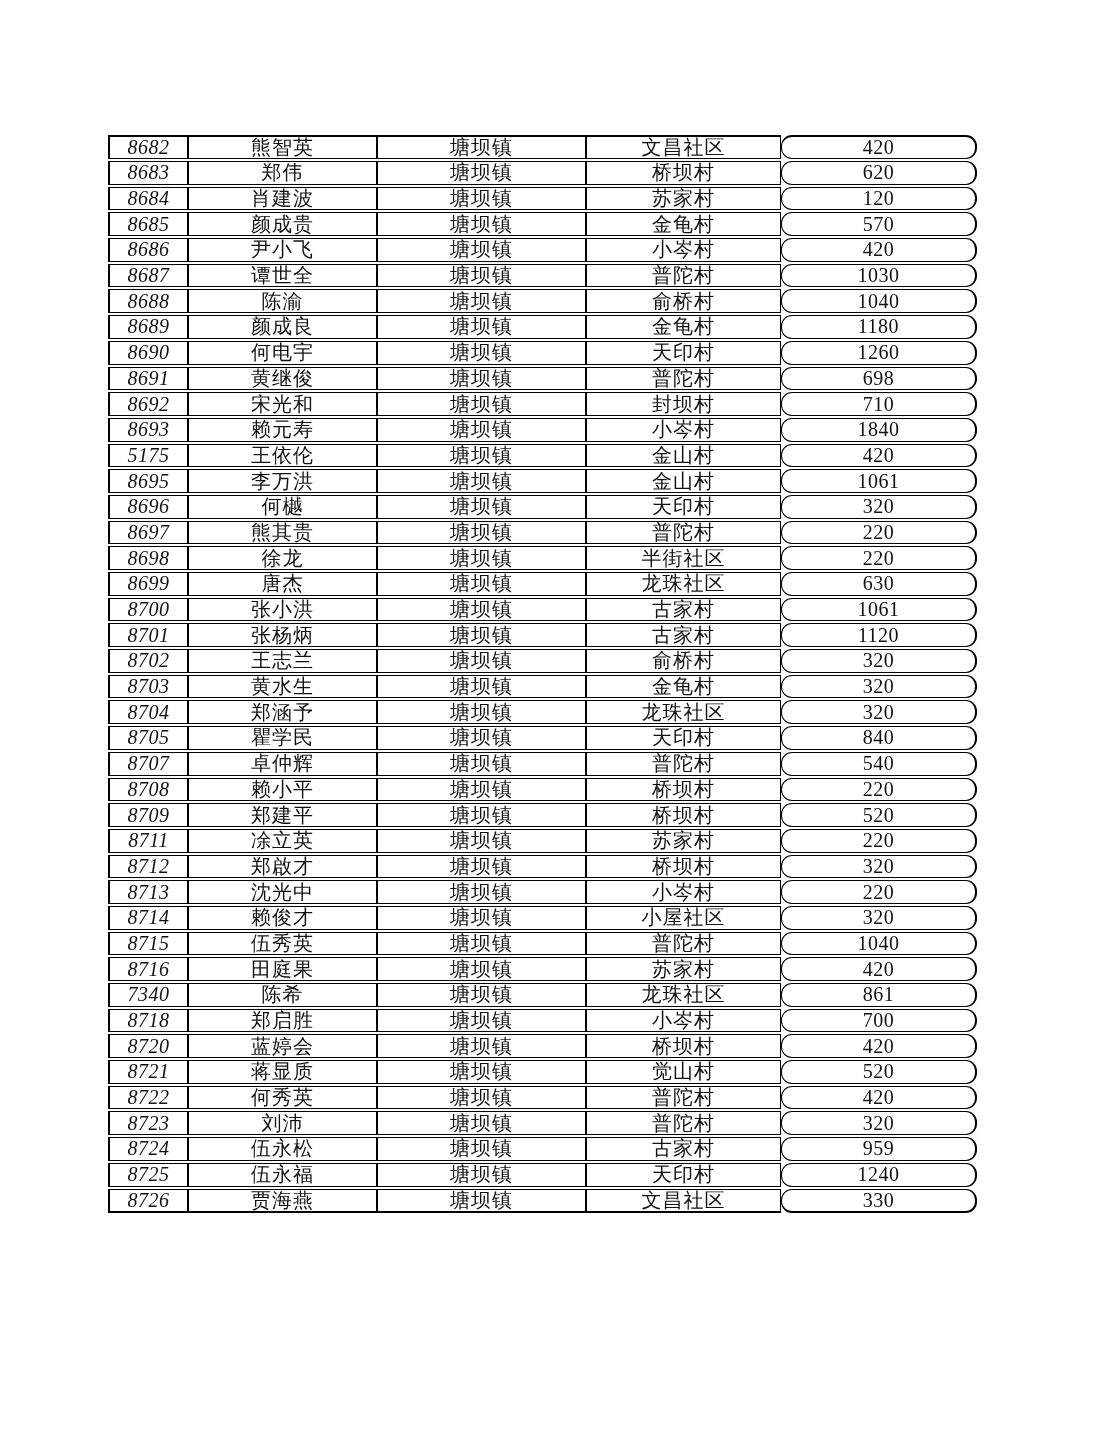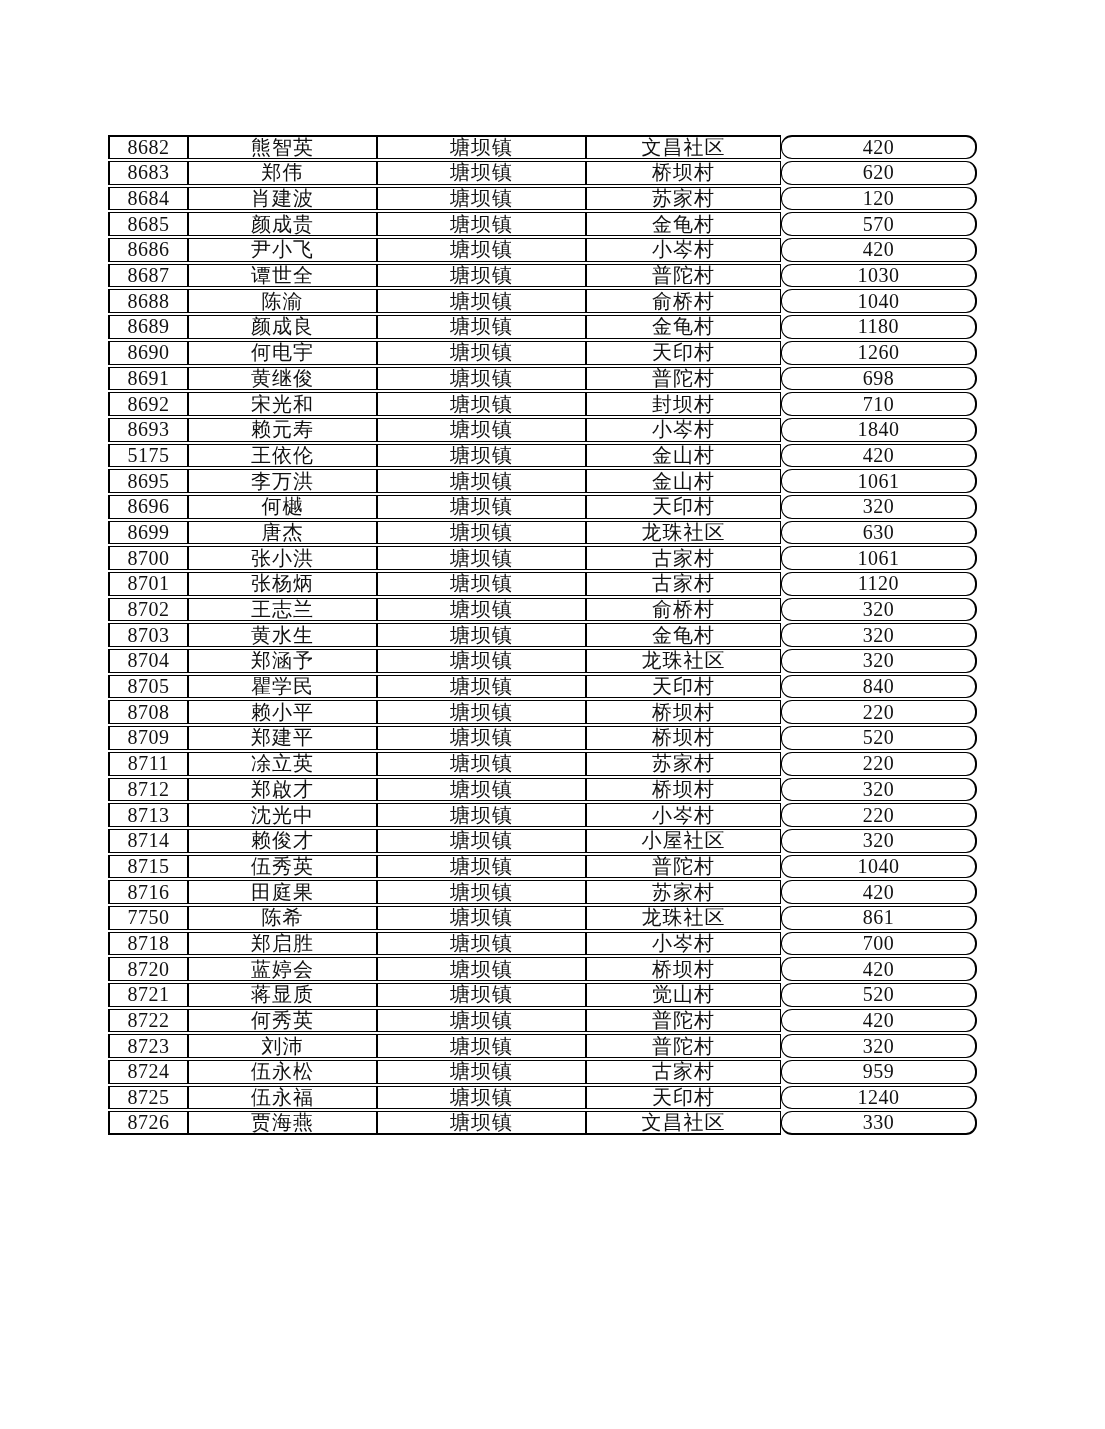--- a/index.html
+++ b/index.html
@@ -31,21 +31,21 @@
     border: 1px solid #000000;
     text-align: center;
     vertical-align: middle;
     font-size: 20px;
     line-height: 21px;
     padding: 0 2px;
     white-space: nowrap;
     overflow: hidden;
     letter-spacing: 1px;
   }
-  table.records td:first-child  { border-left-width: 2px; }
+  table.records td:first-child  { border-left-width: 2px; font-style: italic; }
   table.records td:last-child   { border-right-width: 2px; border-radius: 11px; }
   table.records tr:first-child td { border-top-width: 2px; }
   table.records tr:last-child td  { border-bottom-width: 2px; }
   table.records td.c-id,
   table.records td.c-amount {
     letter-spacing: 0.5px;
   }
 </style>
 </head>
 <body>
@@ -159,20 +159,34 @@
           <td class="c-amount">1061</td>
         </tr>
         <tr>
           <td class="c-id">8696</td>
           <td class="c-name">何樾</td>
           <td class="c-town">塘坝镇</td>
           <td class="c-village">天印村</td>
           <td class="c-amount">320</td>
         </tr>
         <tr>
+          <td class="c-id">8697</td>
+          <td class="c-name">熊其贵</td>
+          <td class="c-town">塘坝镇</td>
+          <td class="c-village">普陀村</td>
+          <td class="c-amount">220</td>
+        </tr>
+        <tr>
+          <td class="c-id">8698</td>
+          <td class="c-name">徐龙</td>
+          <td class="c-town">塘坝镇</td>
+          <td class="c-village">半街社区</td>
+          <td class="c-amount">220</td>
+        </tr>
+        <tr>
           <td class="c-id">8699</td>
           <td class="c-name">唐杰</td>
           <td class="c-town">塘坝镇</td>
           <td class="c-village">龙珠社区</td>
           <td class="c-amount">630</td>
         </tr>
         <tr>
           <td class="c-id">8700</td>
           <td class="c-name">张小洪</td>
           <td class="c-town">塘坝镇</td>
@@ -208,20 +222,27 @@
           <td class="c-amount">320</td>
         </tr>
         <tr>
           <td class="c-id">8705</td>
           <td class="c-name">瞿学民</td>
           <td class="c-town">塘坝镇</td>
           <td class="c-village">天印村</td>
           <td class="c-amount">840</td>
         </tr>
         <tr>
+          <td class="c-id">8707</td>
+          <td class="c-name">卓仲辉</td>
+          <td class="c-town">塘坝镇</td>
+          <td class="c-village">普陀村</td>
+          <td class="c-amount">540</td>
+        </tr>
+        <tr>
           <td class="c-id">8708</td>
           <td class="c-name">赖小平</td>
           <td class="c-town">塘坝镇</td>
           <td class="c-village">桥坝村</td>
           <td class="c-amount">220</td>
         </tr>
         <tr>
           <td class="c-id">8709</td>
           <td class="c-name">郑建平</td>
           <td class="c-town">塘坝镇</td>
@@ -264,21 +285,21 @@
           <td class="c-amount">1040</td>
         </tr>
         <tr>
           <td class="c-id">8716</td>
           <td class="c-name">田庭果</td>
           <td class="c-town">塘坝镇</td>
           <td class="c-village">苏家村</td>
           <td class="c-amount">420</td>
         </tr>
         <tr>
-          <td class="c-id">7750</td>
+          <td class="c-id">7340</td>
           <td class="c-name">陈希</td>
           <td class="c-town">塘坝镇</td>
           <td class="c-village">龙珠社区</td>
           <td class="c-amount">861</td>
         </tr>
         <tr>
           <td class="c-id">8718</td>
           <td class="c-name">郑启胜</td>
           <td class="c-town">塘坝镇</td>
           <td class="c-village">小岑村</td>

